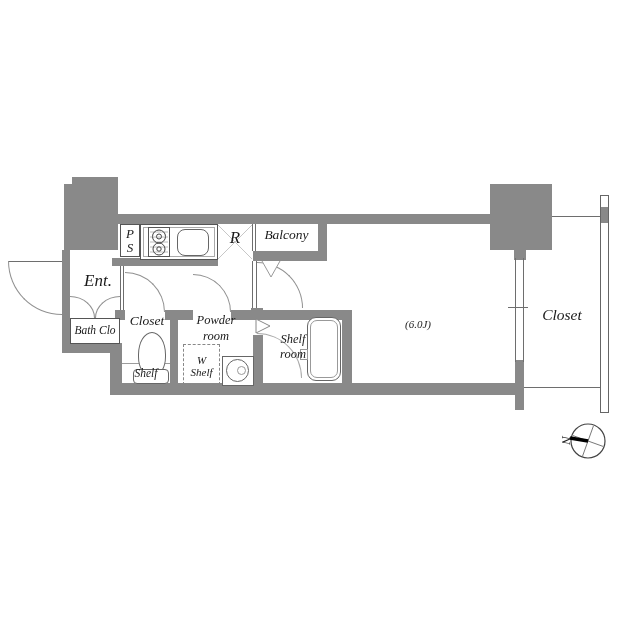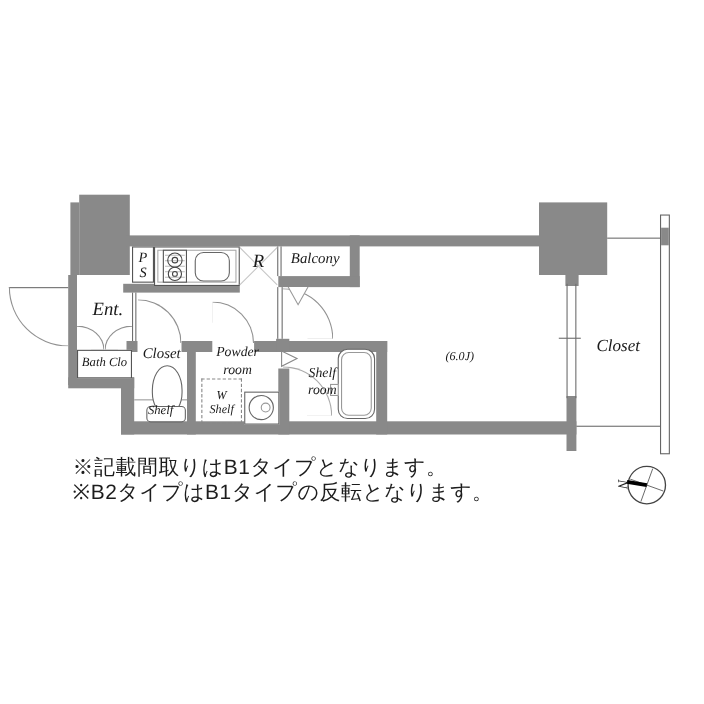--- a/index.html
+++ b/index.html
@@ -126,18 +126,14 @@
   <div class="lbl" style="left:255px;top:228px;width:63px;font-size:13.5px">Balcony</div>
   <div class="lbl" style="left:124px;top:314px;width:46px;font-size:13.5px">Closet</div>
   <div class="lbl" style="left:126px;top:367px;width:40px;font-size:11.5px">Shelf</div>
   <div class="lbl" style="left:178px;top:314px;width:76px;font-size:12.5px">Powder</div>
   <div class="lbl" style="left:178px;top:330px;width:76px;font-size:12.5px">room</div>
   <div class="lbl" style="left:262px;top:333px;width:62px;font-size:12.5px">Shelf</div>
   <div class="lbl" style="left:262px;top:348px;width:62px;font-size:12.5px">room</div>
   <div class="lbl" style="left:378px;top:318px;width:80px;font-size:11px">(6.0J)</div>
   <div class="lbl" style="left:526px;top:306px;width:72px;font-size:15.5px">Closet</div>
 
-  <div class="notes">
-    <div>※記載間取りはB1タイプとなります。</div>
-    <div>※B2タイプはB1タイプの反転となります。</div>
-  </div>
 
 </div>
 
 </body></html>

